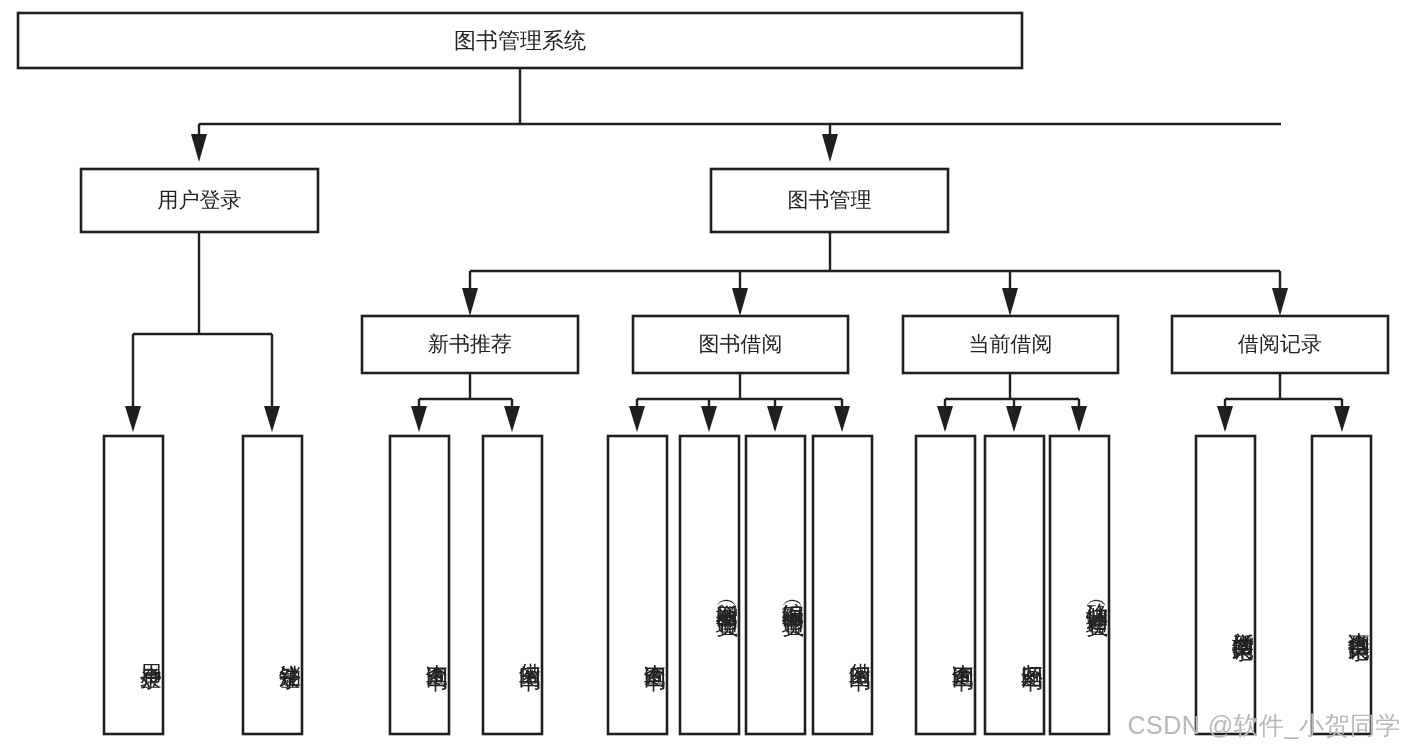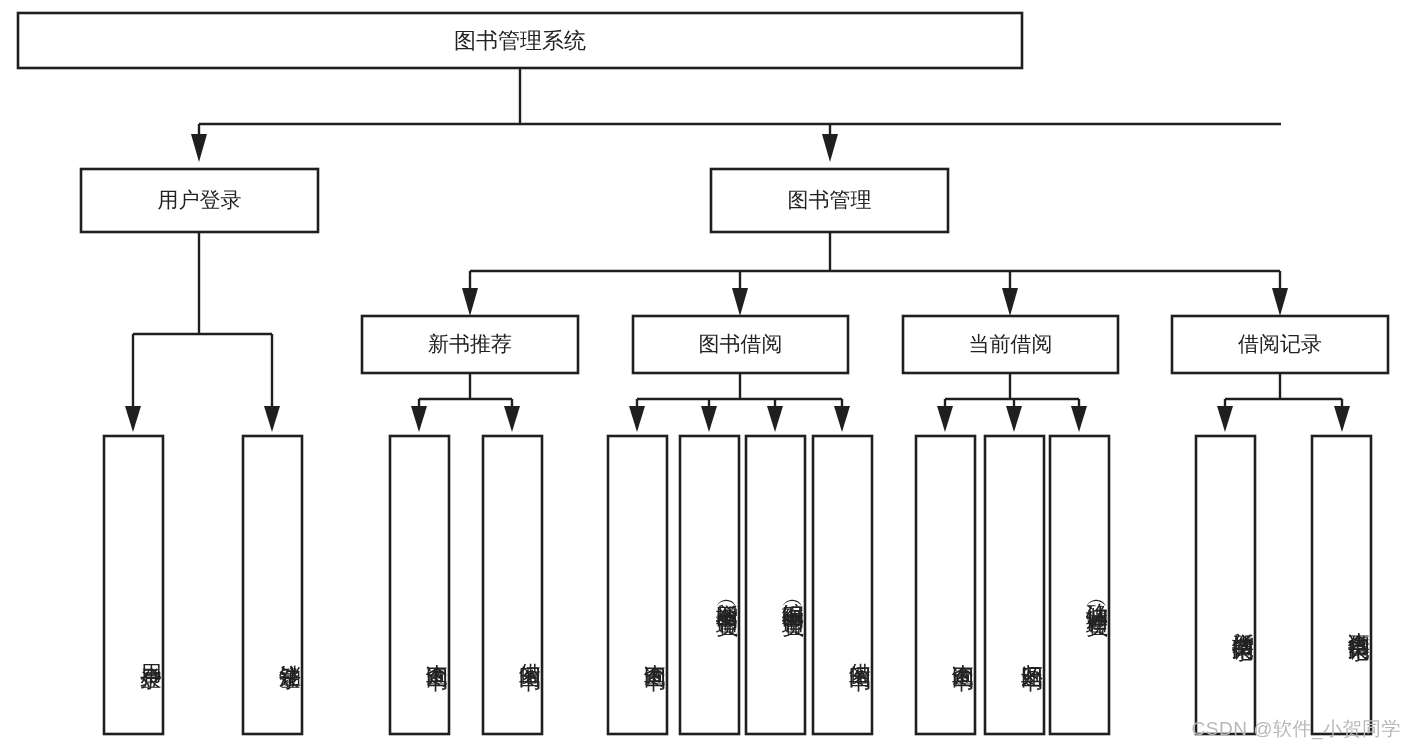--- a/index.html
+++ b/index.html
@@ -67,21 +67,21 @@
     justify-content: center;
     white-space: nowrap;
     pointer-events: none;
     user-select: none;
   }
   .watermark {
     position: absolute;
     right: 10px;
     bottom: 5px;
     font-family: "Liberation Sans", "DejaVu Sans", sans-serif;
-    font-size: 19px;
+    font-size: 25px;
     color: #b8b8b8;
     letter-spacing: 0.5px;
     white-space: nowrap;
     user-select: none;
     text-align: right;
   }
 </style>
 </head>
 <body>
 

